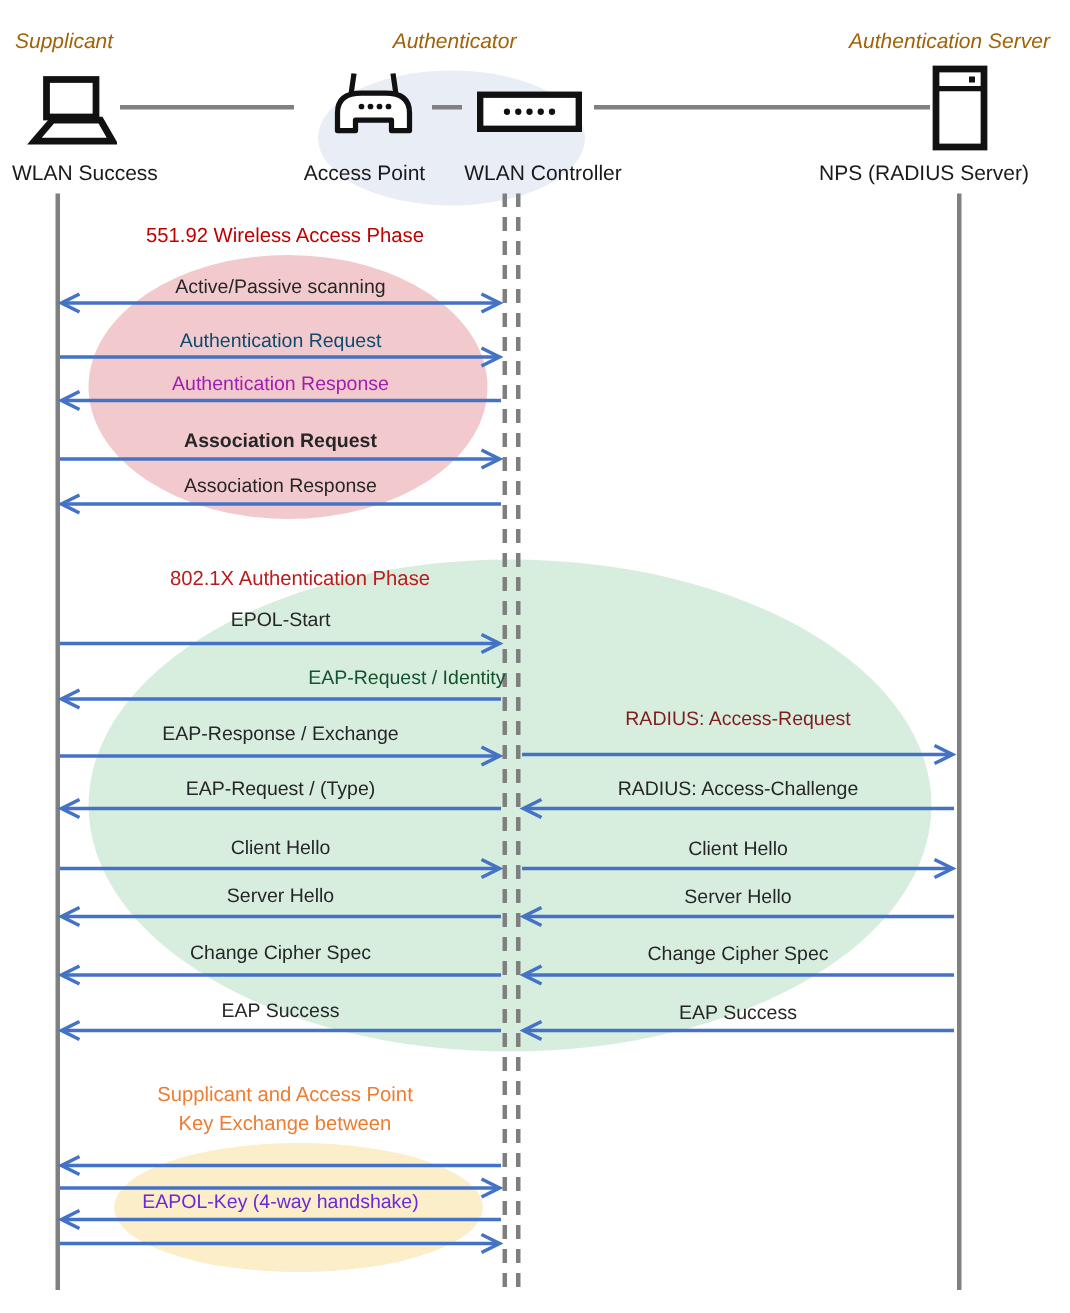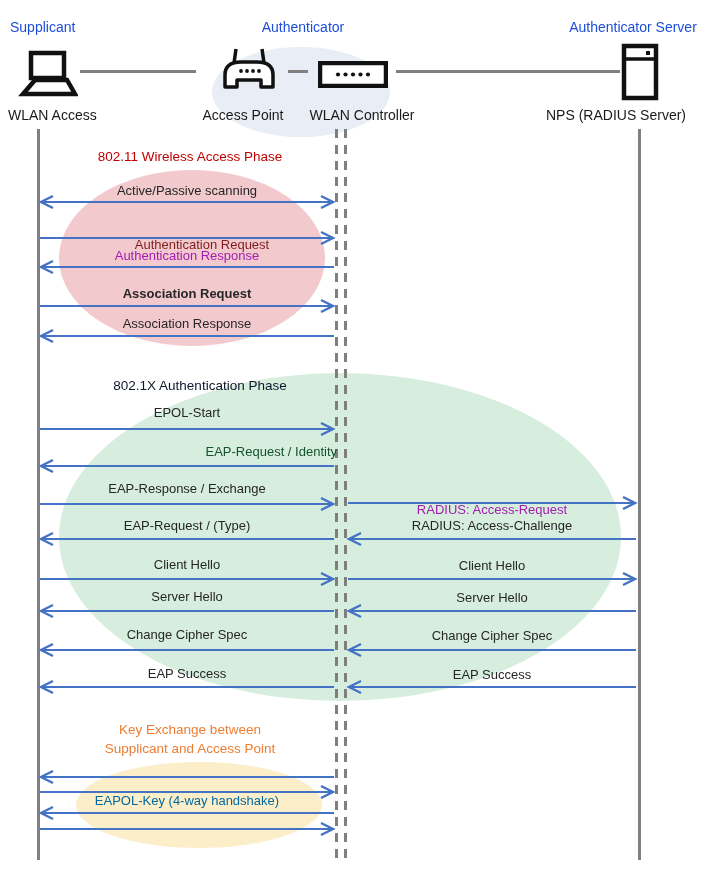--- a/index.html
+++ b/index.html
@@ -1,20 +1,20 @@
 <!DOCTYPE html>
 <html><head>
 <meta charset="utf-8">
 <style>
   html,body { margin:0; padding:0; background:#ffffff; }
   #canvas {
     position:relative; width:713px; height:875px; background:#ffffff;
     font-family:"Liberation Sans", sans-serif; overflow:hidden;
   }
-  .role-label { position:absolute; font-size:14px; color:#1d4ed8; z-index:4; white-space:nowrap; }
+  .role-label { position:absolute; font-size:14px; color:#a16207; z-index:4; white-space:nowrap;font-style:italic; }
   .device-label { position:absolute; font-size:14px; color:#1a1a1a; z-index:4; white-space:nowrap; }
   .centered { text-align:center; }
   .connector { position:absolute; height:3px; background:#808080; top:70px; z-index:1; }
   .icon { position:absolute; z-index:3; }
   .lifeline { position:absolute; top:129px; height:731px; width:3px; background:#808080; z-index:2; }
   .lifeline.dashed {
     background: repeating-linear-gradient(180deg, #7F7F7F 0 9px, rgba(0,0,0,0) 9px 16px);
   }
   .ellipse { position:absolute; border-radius:50%; z-index:0; }
   .phase-title { position:absolute; font-size:13.5px; text-align:center; z-index:4; line-height:19px; white-space:nowrap; }
@@ -24,21 +24,21 @@
   }
   svg.msg-arrow { position:absolute; z-index:3; overflow:visible; }
 </style>
 </head>
 <body>
 
 <div id="canvas">
 
   <div class="role-label" style="left:10px; top:19px;">Supplicant</div>
   <div class="role-label centered" style="left:243px; top:19px; width:120px;">Authenticator</div>
-  <div class="role-label centered" style="left:553px; top:19px; width:160px;">Authenticator Server</div>
+  <div class="role-label centered" style="left:553px; top:19px; width:160px;">Authentication Server</div>
 
   <div class="ellipse" style="left:212px; top:47px; width:178px; height:90px; background:#E9EDF6;"></div>
 
   <div class="connector" style="left:80px; width:116px;"></div>
   <div class="connector" style="left:288px; width:20px;"></div>
   <div class="connector" style="left:396px; width:224px;"></div>
 
   <svg class="icon" style="left:14px; top:50px;" width="64" height="52" viewBox="0 0 64 52">
     <rect x="17" y="3" width="33" height="25" fill="none" stroke="#111" stroke-width="4.5"></rect>
     <polygon points="9,44 21,30 53,30 61,44" fill="#fff" stroke="#111" stroke-width="4.5" stroke-linejoin="miter"></polygon>
@@ -62,53 +62,53 @@
     <circle cx="42.5" cy="13.5" r="2.1" fill="#111"></circle>
     <circle cx="50" cy="13.5" r="2.1" fill="#111"></circle>
   </svg>
 
   <svg class="icon" style="left:621px; top:43px;" width="38" height="58" viewBox="0 0 38 58">
     <rect x="3" y="3" width="32" height="52" fill="#fff" stroke="#111" stroke-width="4.5"></rect>
     <line x1="3" y1="16" x2="35" y2="16" stroke="#111" stroke-width="3.5"></line>
     <rect x="25" y="8" width="4" height="4" fill="#111"></rect>
   </svg>
 
-  <div class="device-label" style="left:8px; top:107px;">WLAN Access</div>
+  <div class="device-label" style="left:8px; top:107px;">WLAN Success</div>
   <div class="device-label centered" style="left:193px; top:107px; width:100px;">Access Point</div>
   <div class="device-label centered" style="left:302px; top:107px; width:120px;">WLAN Controller</div>
   <div class="device-label centered" style="left:536px; top:107px; width:160px;text-align:center;">NPS (RADIUS Server)</div>
 
   <div class="lifeline" style="left:37px;"></div>
   <div class="lifeline dashed" style="left:335px;"></div>
   <div class="lifeline dashed" style="left:344px;"></div>
   <div class="lifeline" style="left:638px;"></div>
 
   <div class="ellipse" style="left: 59px; top: 170px; width: 266px; height: 176px; background: rgb(242, 202, 206);"></div>
   <div class="ellipse" style="left: 59px; top: 373px; width: 562px; height: 328px; background: rgb(215, 238, 223);"></div>
   <div class="ellipse" style="left: 76px; top: 762px; width: 246px; height: 86px; background: rgb(251, 238, 200);"></div>
 
-  <div class="phase-title" style="left: 40px; top: 147px; width: 300px; color: rgb(192, 0, 0);">802.11 Wireless Access Phase</div>
-  <div class="phase-title" style="left: 50px; top: 376px; width: 300px; color: #0f172a;">802.1X Authentication Phase</div>
+  <div class="phase-title" style="left: 40px; top: 147px; width: 300px; color: rgb(192, 0, 0);">551.92 Wireless Access Phase</div>
+  <div class="phase-title" style="left: 50px; top: 376px; width: 300px; color: #b91c1c;">802.1X Authentication Phase</div>
   <div class="phase-title" style="left: 40px; top: 720px; width: 300px; color: rgb(237, 125, 49);">
+    <div>Supplicant and Access Point</div>
     <div>Key Exchange between</div>
-    <div>Supplicant and Access Point</div>
   </div>
 
   <div>
       <svg class="msg-arrow" width="294" height="16" style="left: 40px; top: 194px;">
         <line x1="2" x2="292" y1="8" y2="8" stroke="#4472C4" stroke-width="2.2"></line>
         <polyline points="281,2 293,8 281,14" fill="none" stroke="#4472C4" stroke-width="2.4"></polyline>
         <polyline points="13,2 1,8 13,14" fill="none" stroke="#4472C4" stroke-width="2.4"></polyline>
       </svg>
       <div class="msg-label" style="left: 37px; top: 183px; color: rgb(38, 38, 38);">Active/Passive scanning</div>
       <svg class="msg-arrow" width="294" height="16" style="left: 40px; top: 230px;">
         <line x1="0" x2="292" y1="8" y2="8" stroke="#4472C4" stroke-width="2.2"></line>
         <polyline points="281,2 293,8 281,14" fill="none" stroke="#4472C4" stroke-width="2.4"></polyline>
       </svg>
-      <div class="msg-label" style="left: 37px; top: 237px; color: #7f1d1d; margin-left: 15px;">Authentication Request</div>
+      <div class="msg-label" style="left: 37px; top: 219px; color: #0c4a6e;">Authentication Request</div>
       <svg class="msg-arrow" width="294" height="16" style="left: 40px; top: 259px;">
         <line x1="2" x2="294" y1="8" y2="8" stroke="#4472C4" stroke-width="2.2"></line>
         <polyline points="13,2 1,8 13,14" fill="none" stroke="#4472C4" stroke-width="2.4"></polyline>
       </svg>
       <div class="msg-label" style="left: 37px; top: 248px; color: #a21caf;">Authentication Response</div>
       <svg class="msg-arrow" width="294" height="16" style="left: 40px; top: 298px;">
         <line x1="0" x2="292" y1="8" y2="8" stroke="#4472C4" stroke-width="2.2"></line>
         <polyline points="281,2 293,8 281,14" fill="none" stroke="#4472C4" stroke-width="2.4"></polyline>
       </svg>
       <div class="msg-label" style="left: 37px; top: 286px; color: rgb(38, 38, 38); font-weight: bold;">Association Request</div>
@@ -154,21 +154,21 @@
       <div class="msg-label" style="left: 37px; top: 627px; color: rgb(38, 38, 38);">Change Cipher Spec</div>
       <svg class="msg-arrow" width="294" height="16" style="left: 40px; top: 679px;">
         <line x1="2" x2="294" y1="8" y2="8" stroke="#4472C4" stroke-width="2.2"></line>
         <polyline points="13,2 1,8 13,14" fill="none" stroke="#4472C4" stroke-width="2.4"></polyline>
       </svg>
       <div class="msg-label" style="left: 37px; top: 666px; color: rgb(38, 38, 38);">EAP Success</div>
       <svg class="msg-arrow" width="288" height="16" style="left: 348px; top: 495px;">
         <line x1="0" x2="286" y1="8" y2="8" stroke="#4472C4" stroke-width="2.2"></line>
         <polyline points="275,2 287,8 275,14" fill="none" stroke="#4472C4" stroke-width="2.4"></polyline>
       </svg>
-      <div class="msg-label" style="left: 342px; top: 502px; color: #a21caf;">RADIUS: Access-Request</div>
+      <div class="msg-label" style="left: 342px; top: 471px; color: #7f1d1d;">RADIUS: Access-Request</div>
       <svg class="msg-arrow" width="288" height="16" style="left: 348px; top: 531px;">
         <line x1="2" x2="288" y1="8" y2="8" stroke="#4472C4" stroke-width="2.2"></line>
         <polyline points="13,2 1,8 13,14" fill="none" stroke="#4472C4" stroke-width="2.4"></polyline>
       </svg>
       <div class="msg-label" style="left: 342px; top: 518px; color: rgb(38, 38, 38);">RADIUS: Access-Challenge</div>
       <svg class="msg-arrow" width="288" height="16" style="left: 348px; top: 571px;">
         <line x1="0" x2="286" y1="8" y2="8" stroke="#4472C4" stroke-width="2.2"></line>
         <polyline points="275,2 287,8 275,14" fill="none" stroke="#4472C4" stroke-width="2.4"></polyline>
       </svg>
       <div class="msg-label" style="left: 342px; top: 558px; color: rgb(38, 38, 38);">Client Hello</div>
@@ -192,20 +192,20 @@
         <polyline points="13,2 1,8 13,14" fill="none" stroke="#4472C4" stroke-width="2.4"></polyline>
       </svg>
       <svg class="msg-arrow" width="294" height="16" style="left: 40px; top: 784px;">
         <line x1="0" x2="292" y1="8" y2="8" stroke="#4472C4" stroke-width="2.2"></line>
         <polyline points="281,2 293,8 281,14" fill="none" stroke="#4472C4" stroke-width="2.4"></polyline>
       </svg>
       <svg class="msg-arrow" width="294" height="16" style="left: 40px; top: 805px;">
         <line x1="2" x2="294" y1="8" y2="8" stroke="#4472C4" stroke-width="2.2"></line>
         <polyline points="13,2 1,8 13,14" fill="none" stroke="#4472C4" stroke-width="2.4"></polyline>
       </svg>
-      <div class="msg-label" style="left: 37px; top: 793px; color: #0369a1;">EAPOL-Key (4-way handshake)</div>
+      <div class="msg-label" style="left: 37px; top: 793px; color: #6d28d9;">EAPOL-Key (4-way handshake)</div>
       <svg class="msg-arrow" width="294" height="16" style="left: 40px; top: 821px;">
         <line x1="0" x2="292" y1="8" y2="8" stroke="#4472C4" stroke-width="2.2"></line>
         <polyline points="281,2 293,8 281,14" fill="none" stroke="#4472C4" stroke-width="2.4"></polyline>
       </svg>
     </div>
 
 </div>
 
 </body></html>

